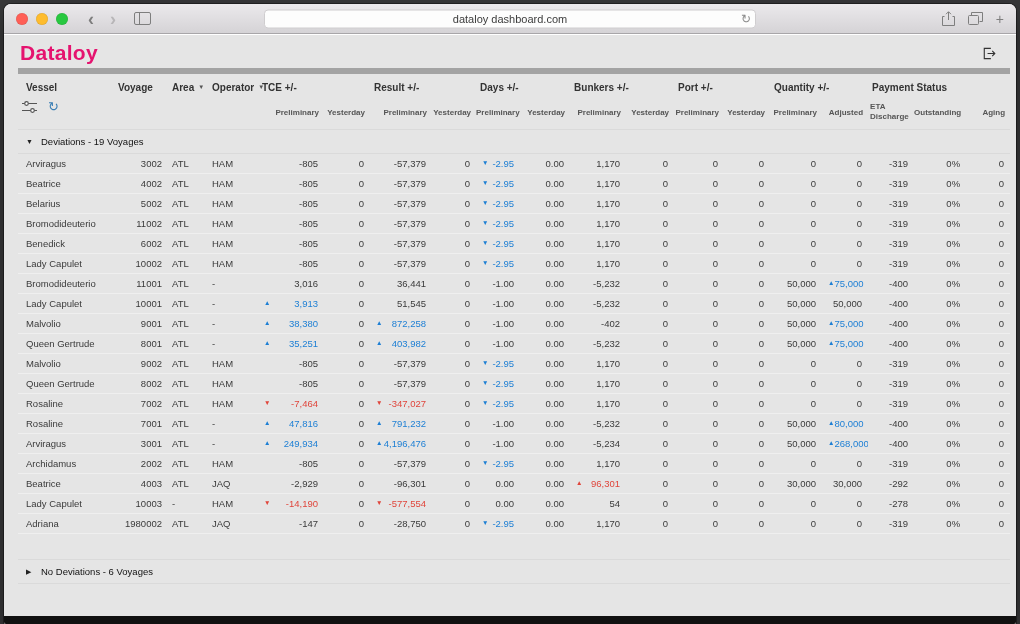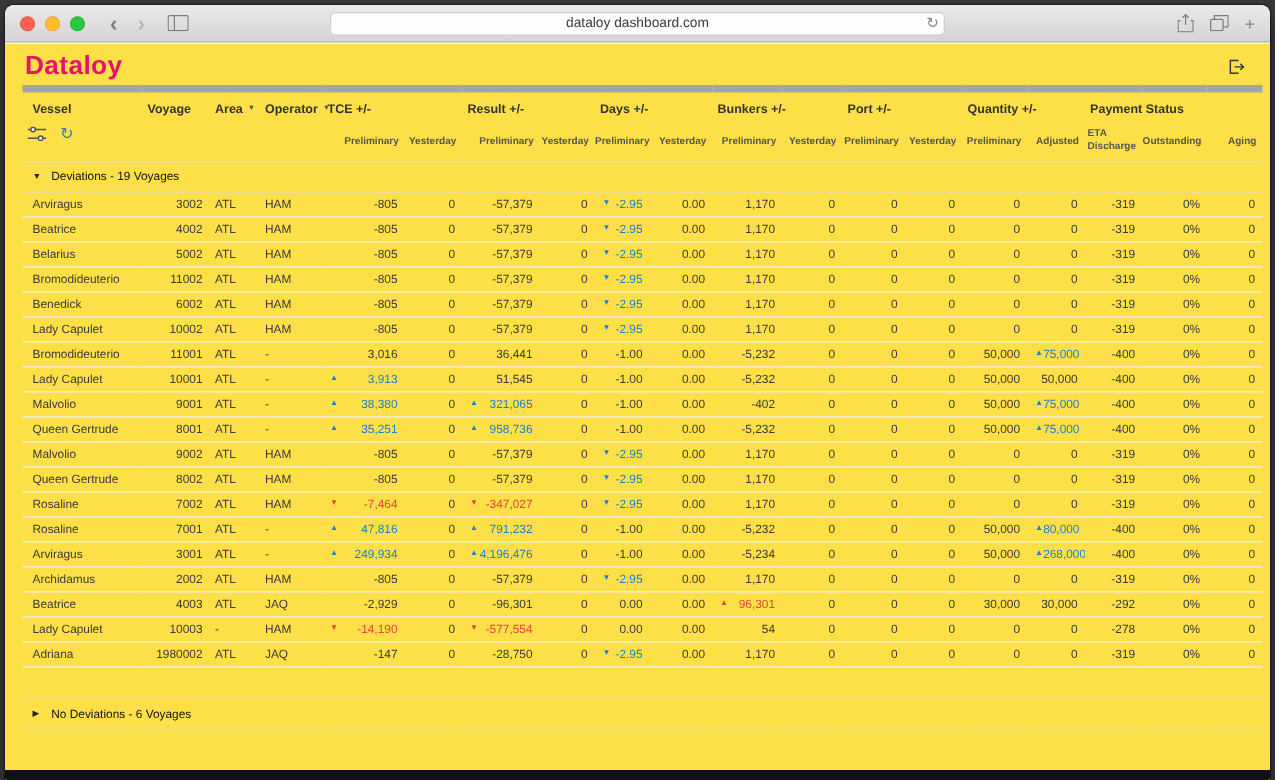--- a/index.html
+++ b/index.html
@@ -11,21 +11,21 @@
   .light{width:12px;height:12px;border-radius:50%;box-shadow:inset 0 0 1px rgba(0,0,0,.3)}
   .light.red{background:#ff5f57}.light.yellow{background:#febc2e}.light.green{background:#28c840}
   .nav{display:flex;gap:16px;margin-left:20px;color:#7e7e7e;font-size:18px;line-height:1;font-weight:bold}
   .nav .fwd{color:#b8b6b8}
   .sidebar-ic{margin-left:18px}
   .urlbar{position:absolute;left:50%;top:50%;transform:translate(-50%,-50%);width:492px;height:19px;background:#fdfdfd;border:1px solid #cfcdcf;border-radius:4px;display:flex;align-items:center;justify-content:center;font-size:11px;color:#3c3c3c}
   .url-reload{position:absolute;right:4px;top:1px;color:#8b8b8b;font-size:12px}
   .chrome-right{margin-left:auto;display:flex;gap:13px;align-items:center;color:#7e7e7e}
   .chrome-right .plus{font-size:14px;line-height:1;color:#7e7e7e}
   
-  .page{position:absolute;top:31px;left:0;right:0;bottom:0;background:#fde047;overflow:hidden}
+  .page{position:absolute;top:31px;left:0;right:0;bottom:0;background:#e5e5e5;overflow:hidden}
   .page-header{display:flex;justify-content:space-between;align-items:center;padding:6px 16px 3px}
   .logo{font-size:21px;font-weight:bold;color:#e5136f;letter-spacing:.3px}
   .logout-btn{color:#333;margin-right:4px}
   .table-wrap{padding:0 14px;position:relative}
   table{width:992px;table-layout:fixed;border-collapse:collapse;border-top:6px solid #a3a3a3}
   th{font-weight:bold;white-space:nowrap}
   .group-row th{font-size:10px;color:#333;padding:8px 4px 7px;text-align:left}
   .group-row th.left{text-align:left;padding-left:8px}
   .filter-ic{font-size:6px;color:#555;margin-left:4px;vertical-align:2px}
   .sub-row th{font-size:8px;color:#555;padding:2px 5px 7px 0;text-align:right;overflow:visible}
@@ -340,42 +340,42 @@
               <td class="c-right"><span>0%</span></td>
               <td class="c-right"><span>0</span></td>
             </tr>
             <tr>
               <td class="c-left"><span>Malvolio</span></td>
               <td class="c-right"><span>9001</span></td>
               <td class="c-center"><span>ATL</span></td>
               <td class="c-center"><span>-</span></td>
               <td class="c-right"><span class="tri blue">▲</span><span class="blue">38,380</span></td>
               <td class="c-right"><span>0</span></td>
-              <td class="c-right"><span class="tri blue">▲</span><span class="blue">321,065</span></td>
+              <td class="c-right"><span class="tri blue">▲</span><span class="blue">872,258</span></td>
               <td class="c-right"><span>0</span></td>
               <td class="c-right"><span>-1.00</span></td>
               <td class="c-right"><span>0.00</span></td>
               <td class="c-right"><span>-402</span></td>
               <td class="c-right"><span>0</span></td>
               <td class="c-right"><span>0</span></td>
               <td class="c-right"><span>0</span></td>
               <td class="c-right"><span>50,000</span></td>
               <td class="c-right"><span class="tri blue">▲</span><span class="blue">75,000</span></td>
               <td class="c-right"><span>-400</span></td>
               <td class="c-right"><span>0%</span></td>
               <td class="c-right"><span>0</span></td>
             </tr>
             <tr>
               <td class="c-left"><span>Queen Gertrude</span></td>
               <td class="c-right"><span>8001</span></td>
               <td class="c-center"><span>ATL</span></td>
               <td class="c-center"><span>-</span></td>
               <td class="c-right"><span class="tri blue">▲</span><span class="blue">35,251</span></td>
               <td class="c-right"><span>0</span></td>
-              <td class="c-right"><span class="tri blue">▲</span><span class="blue">958,736</span></td>
+              <td class="c-right"><span class="tri blue">▲</span><span class="blue">403,982</span></td>
               <td class="c-right"><span>0</span></td>
               <td class="c-right"><span>-1.00</span></td>
               <td class="c-right"><span>0.00</span></td>
               <td class="c-right"><span>-5,232</span></td>
               <td class="c-right"><span>0</span></td>
               <td class="c-right"><span>0</span></td>
               <td class="c-right"><span>0</span></td>
               <td class="c-right"><span>50,000</span></td>
               <td class="c-right"><span class="tri blue">▲</span><span class="blue">75,000</span></td>
               <td class="c-right"><span>-400</span></td>

